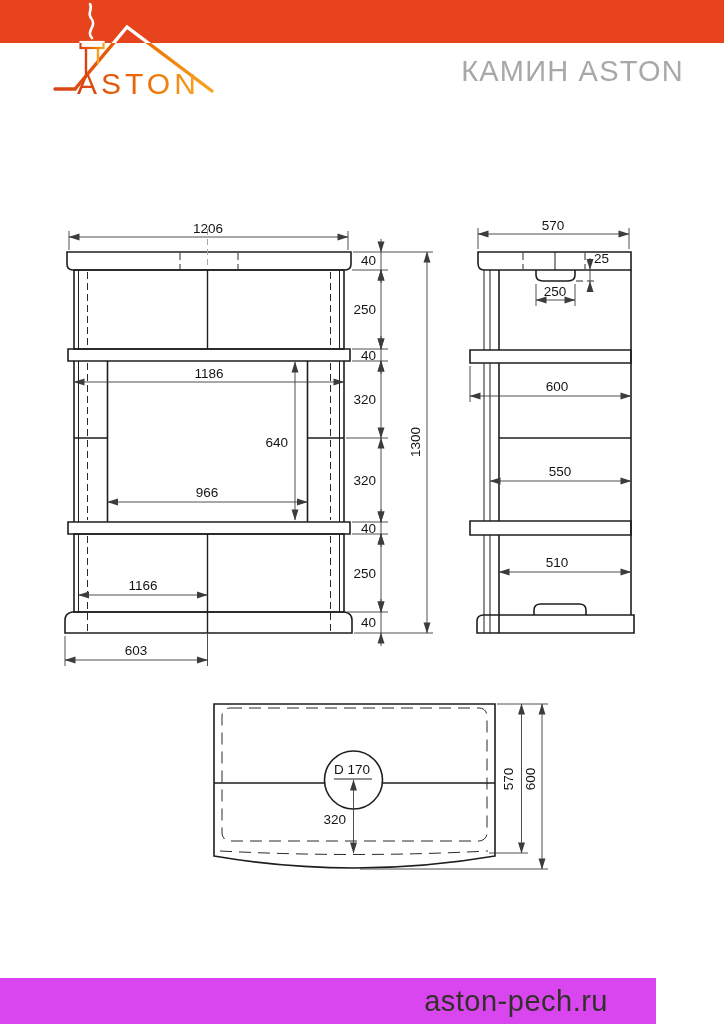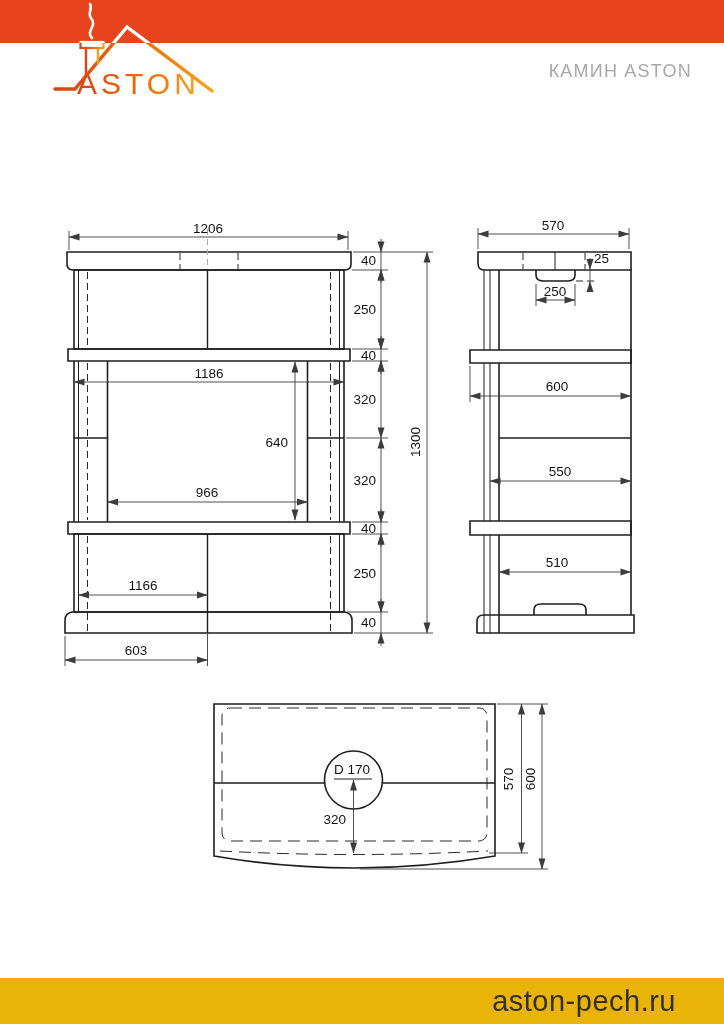--- a/index.html
+++ b/index.html
@@ -1,23 +1,23 @@
 <!DOCTYPE html>
 <html><head>
 <meta charset="utf-8">
 <style>
   html,body{margin:0;padding:0}
   body{width:724px;height:1024px;position:relative;background:#fff;
        font-family:"Liberation Sans",sans-serif;overflow:hidden}
   .topbar{position:absolute;top:0;left:0;width:724px;height:43px;background:#E7431C}
-  .bottombar{position:absolute;left:0;top:978px;width:724px;height:46px;background:#eab308;
+  .bottombar{position:absolute;left:0;top:978px;width:656px;height:46px;background:#d946ef;
              display:flex;align-items:center;justify-content:flex-end}
   .bottombar span{padding-right:48px;font-size:29px;color:#33302b;letter-spacing:.5px}
-  .doc-title{position:absolute;top:58px;right:32px;text-align:right;color:#a8a8a8;
-             font-size:18px;letter-spacing:1.2px;line-height:27px}
+  .doc-title{position:absolute;top:58px;right:40px;text-align:right;color:#a8a8a8;
+             font-size:29px;letter-spacing:1.2px;line-height:27px}
   svg.logo{position:absolute;left:28px;top:0}
   svg.sheet{position:absolute;left:0;top:0}
   .o {fill:none;stroke:#1e1e1e;stroke-width:1.6}
   .ow{fill:#fff;stroke:#1e1e1e;stroke-width:1.6}
   .t {fill:none;stroke:#1e1e1e;stroke-width:1}
   .t2{fill:none;stroke:#1e1e1e;stroke-width:1.4}
   .hd{fill:none;stroke:#2a2a2a;stroke-width:1;stroke-dasharray:7 4}
   .cd{fill:none;stroke:#a9a9a9;stroke-width:1;stroke-dasharray:6 4}
   .pd{fill:none;stroke:#2a2a2a;stroke-width:1;stroke-dasharray:12 7}
   .d {fill:none;stroke:#3c3c3c;stroke-width:.9}

